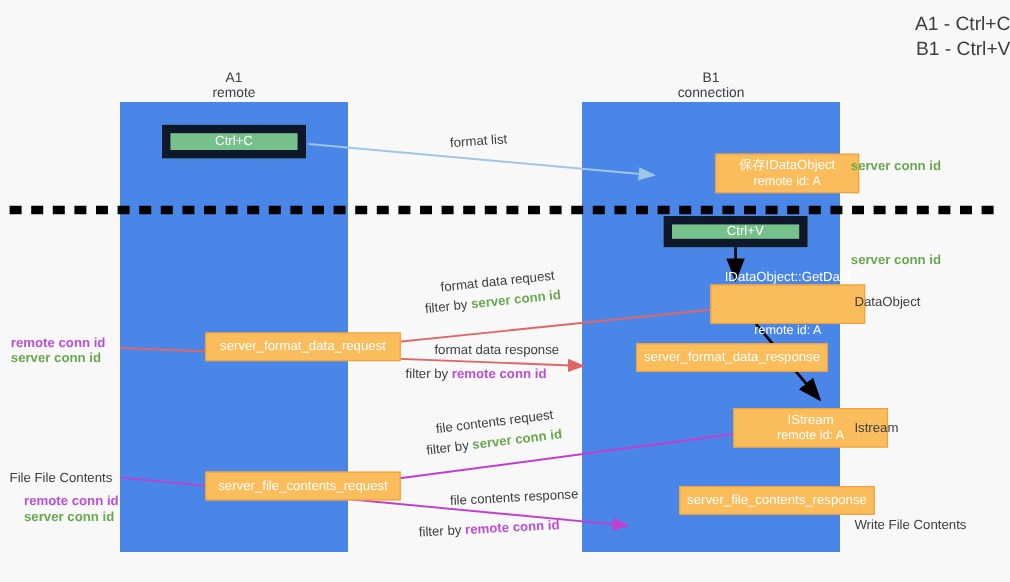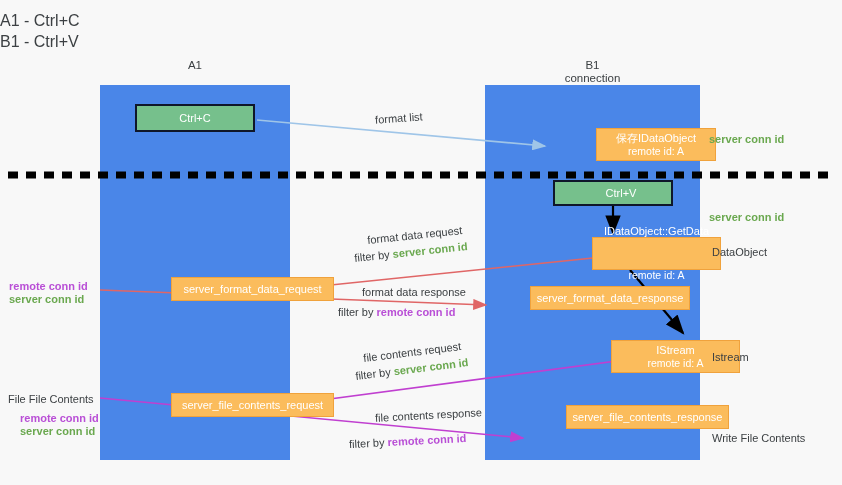--- a/index.html
+++ b/index.html
@@ -5,45 +5,46 @@
   html,body{margin:0;padding:0;}
   body{
     width:842px;height:485px;position:relative;overflow:hidden;
     background:#f8f8f8;
     font-family:"Liberation Sans","DejaVu Sans",sans-serif;
     color:#3c4043;
   }
   #stage{position:absolute;inset:0;}
   .lane{position:absolute;background:#4a86e8;}
   .lane-head{position:absolute;text-align:center;font-size:11.5px;line-height:13px;color:#3c4043;}
-  .title{position:absolute;left:0;right:0;top:10px;text-align:left;font-size:16px;line-height:21px;color:#3c4043;}
+  .title{position:absolute;left:0;right:0;top:10px;text-align:right;font-size:16px;line-height:21px;color:#3c4043;}
   .box{position:absolute;box-sizing:border-box;display:flex;flex-direction:column;
        align-items:center;justify-content:center;text-align:center;color:#fff;
        font-size:11px;line-height:13px;}
-  .box.green{background:#6aa84f;background:#76c08c;border:2px solid #0f172a;}
+  .box.green{background:#6aa84f;background:#76c08c;border:7px solid #0f172a;}
   .box.orange{background:#fbb040;background:#fbbc5c;border:1px solid #f0a23c;margin-left:43px;}
   .box .l2{font-size:10.5px;}
   .lbl{position:absolute;font-size:11px;line-height:14px;white-space:nowrap;}
   .green-t{color:#6aa84f;font-weight:bold;}
   .purple-t{color:#b94fd6;font-weight:bold;}
   .dark-t{color:#3c4043;}
   svg.ov{position:absolute;inset:0;width:842px;height:485px;overflow:visible;}
 </style>
 </head>
 <body>
 
 <div id="stage">
 
   <div class="title">
     <div>A1 - Ctrl+C</div>
     <div>B1 - Ctrl+V</div>
   </div>
 
   <div class="lane-head" style="left:100px;top:59px;width:190px;">
     <div>A1</div>
+    <div>remote</div>
   </div>
   <div class="lane-head" style="left:485px;top:59px;width:215px;">
     <div>B1</div>
     <div>connection</div>
   </div>
 
   <div class="lane" style="left:100px;top:85px;width:190px;height:375px;"></div>
   <div class="lane" style="left:485px;top:85px;width:215px;height:375px;"></div>
 
   <svg class="ov">

